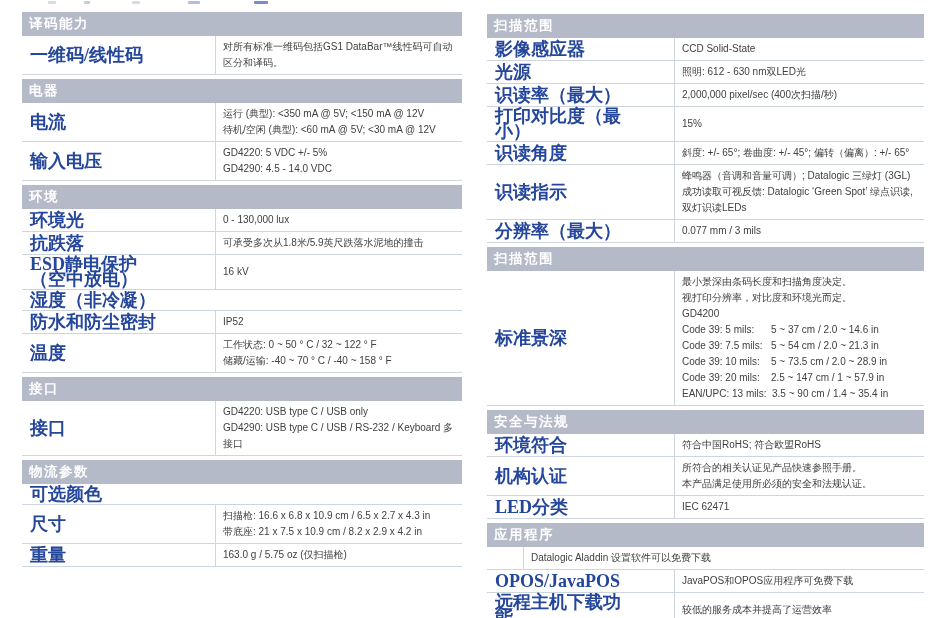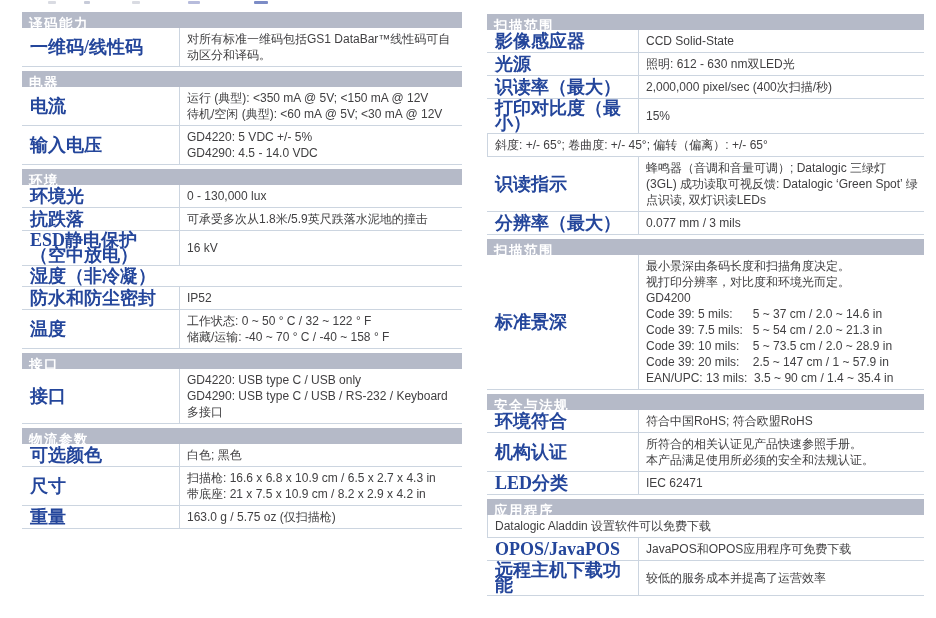--- a/index.html
+++ b/index.html
@@ -18,35 +18,35 @@
     overflow:hidden;
   }
   .top-fragments{position:absolute;top:0;left:0;width:936px;height:6px;}
   .top-fragments i{position:absolute;top:1px;height:3px;display:block;border-radius:1px;}
   .columns{position:absolute;left:22px;top:12px;display:flex;gap:25px;align-items:flex-start;}
   .column{display:block;}
   .col-left{width:440px;}
   .col-right{width:437px;margin-top:2px;}
   .section{margin-bottom:4px;}
   .section-header{
-    height:16px;line-height:24px;background:var(--header-bg);color:var(--header-text);
+    height:24px;line-height:24px;background:var(--header-bg);color:var(--header-text);
     font-size:13.5px;font-weight:bold;letter-spacing:1.5px;padding-left:7px;
   }
   .row{display:flex;align-items:stretch;border-bottom:1px solid var(--divider);min-height:21px;}
   .cell-label{
     flex:0 0 157px;display:flex;flex-direction:column;justify-content:center;
     padding:2px 4px 2px 8px;color:var(--label-text);font-weight:bold;
     font-size:18px;line-height:15px;white-space:pre-wrap;font-family:Liberation Serif, serif;
   }
   .col-right .cell-label{flex-basis:151px;}
   .cell-value{
     flex:1 1 auto;display:flex;flex-direction:column;justify-content:center;
     border-left:1px solid var(--divider);
     padding:3px 6px 3px 7px;color:var(--value-text);
-    font-size:12px;line-height:16px;white-space:pre-wrap;
+    font-size:10px;line-height:16px;white-space:pre-wrap;margin-left:36px;
   }
 </style>
 </head>
 <body>
 
 <div class="page">
 
   <div class="top-fragments">
     <i style="left:48px;width:8px;background:#d9dbe2;"></i>
     <i style="left:84px;width:6px;background:#c7cbd9;"></i>
@@ -109,21 +109,20 @@
           <div class="row">
             <div class="cell-label">接口</div>
             <div class="cell-value">GD4220: USB type C / USB only
 GD4290: USB type C / USB / RS-232 / Keyboard 多接口</div>
           </div>
         </section>
         <section class="section">
           <div class="section-header">物流参数</div>
           <div class="row">
             <div class="cell-label">可选颜色</div>
-            <div class="cell-value">白色; 黑色</div>
           </div>
           <div class="row">
             <div class="cell-label">尺寸</div>
             <div class="cell-value">扫描枪: 16.6 x 6.8 x 10.9 cm / 6.5 x 2.7 x 4.3 in
 带底座: 21 x 7.5 x 10.9 cm / 8.2 x 2.9 x 4.2 in</div>
           </div>
           <div class="row">
             <div class="cell-label">重量</div>
             <div class="cell-value">163.0 g / 5.75 oz (仅扫描枪)</div>
           </div>
@@ -142,20 +141,21 @@
           </div>
           <div class="row">
             <div class="cell-label">识读率（最大）</div>
             <div class="cell-value">2,000,000 pixel/sec (400次扫描/秒)</div>
           </div>
           <div class="row">
             <div class="cell-label">打印对比度（最小）</div>
             <div class="cell-value">15%</div>
           </div>
           <div class="row">
+            <div class="cell-label">识读角度</div>
             <div class="cell-value">斜度: +/- 65°; 卷曲度: +/- 45°; 偏转（偏离）: +/- 65°</div>
           </div>
           <div class="row">
             <div class="cell-label">识读指示</div>
             <div class="cell-value">蜂鸣器（音调和音量可调）; Datalogic 三绿灯 (3GL) 成功读取可视反馈: Datalogic ‘Green Spot’ 绿点识读, 双灯识读LEDs</div>
           </div>
           <div class="row">
             <div class="cell-label">分辨率（最大）</div>
             <div class="cell-value">0.077 mm / 3 mils</div>
           </div>

